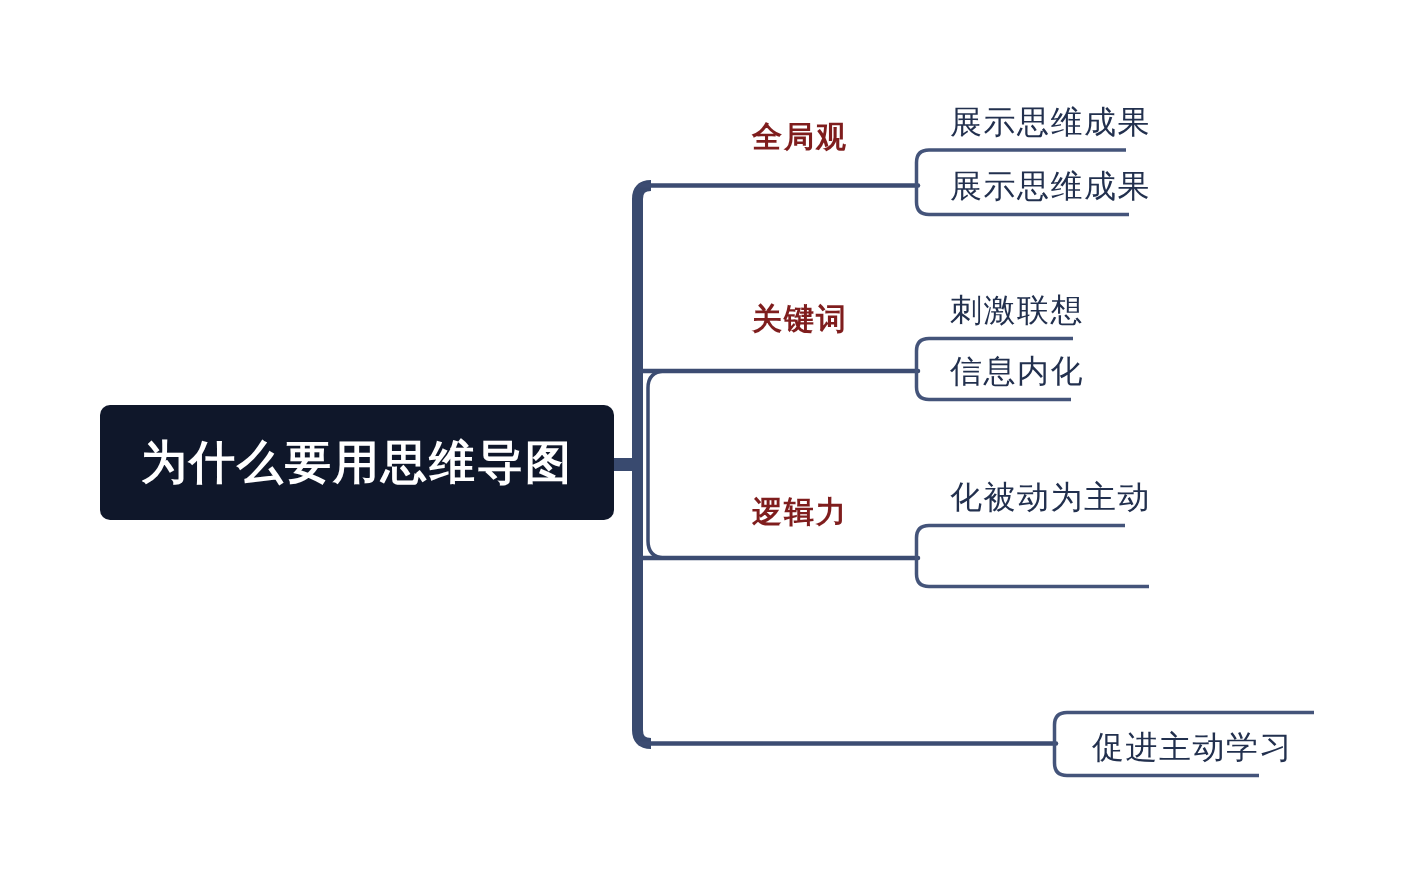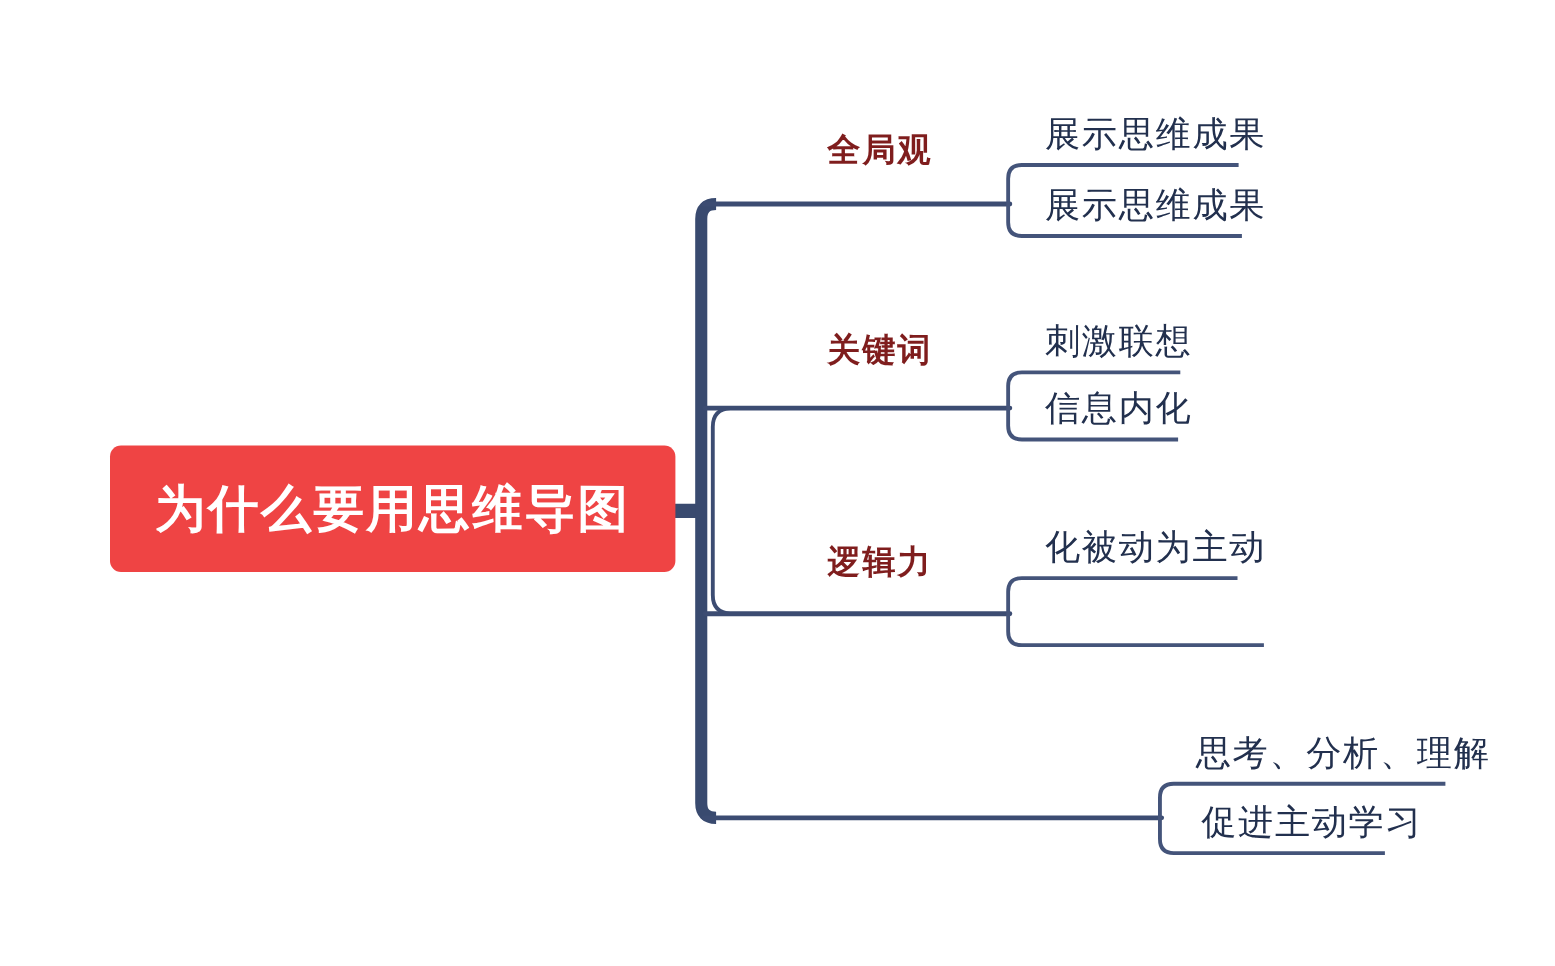--- a/index.html
+++ b/index.html
@@ -72,31 +72,30 @@
     <path d="M 641 371 H 918" stroke-width="4.5" stroke-linecap="round" stroke="#3c4c72"></path>
     <path d="M 641 558 H 918" stroke-width="4.5" stroke-linecap="round" stroke="#3c4c72"></path>
     <path d="M 640 743.5 H 1056" stroke-width="4.5" stroke-linecap="round" stroke="#3c4c72"></path>
 
     <path d="M 1126 150 H 929 Q 916.5 150 916.5 162.5 V 202 Q 916.5 214.5 929 214.5 H 1129" stroke-width="3.5" stroke="#44547a"></path>
     <path d="M 1073 338.5 H 929 Q 916.5 338.5 916.5 351 V 387 Q 916.5 399.5 929 399.5 H 1071" stroke-width="3.5" stroke="#44547a"></path>
     <path d="M 1125 525.5 H 929 Q 916.5 525.5 916.5 538 V 574 Q 916.5 586.5 929 586.5 H 1149" stroke-width="3.5" stroke="#44547a"></path>
     <path d="M 1314 712.5 H 1067 Q 1054.5 712.5 1054.5 725 V 763 Q 1054.5 775.5 1067 775.5 H 1259" stroke-width="3.5" stroke="#44547a"></path>
   </svg>
 
-  <div class="central-topic" style="background-color: #ef4444;">
+  <div class="central-topic" style="background-color: #0f172a;">
     <span class="title">为什么要用思维导图</span>
   </div>
 
   <div class="branch-label" style="left:752px; top:119px;">全局观</div>
   <div class="sub-topic" style="left:950px; top:107px;">展示思维成果</div>
   <div class="sub-topic" style="left:950px; top:171px;">展示思维成果</div>
 
   <div class="branch-label" style="left:752px; top:301px;">关键词</div>
   <div class="sub-topic" style="left:950px; top:295px;">刺激联想</div>
   <div class="sub-topic" style="left:950px; top:356px;">信息内化</div>
 
   <div class="branch-label" style="left:752px; top:494px;">逻辑力</div>
   <div class="sub-topic" style="left:950px; top:482px;">化被动为主动</div>
 
-  <div class="sub-topic" style="left:1087px; top:669px;">思考、分析、理解</div>
   <div class="sub-topic" style="left:1092px; top:732px;">促进主动学习</div>
 
 </div>
 
 </body></html>

